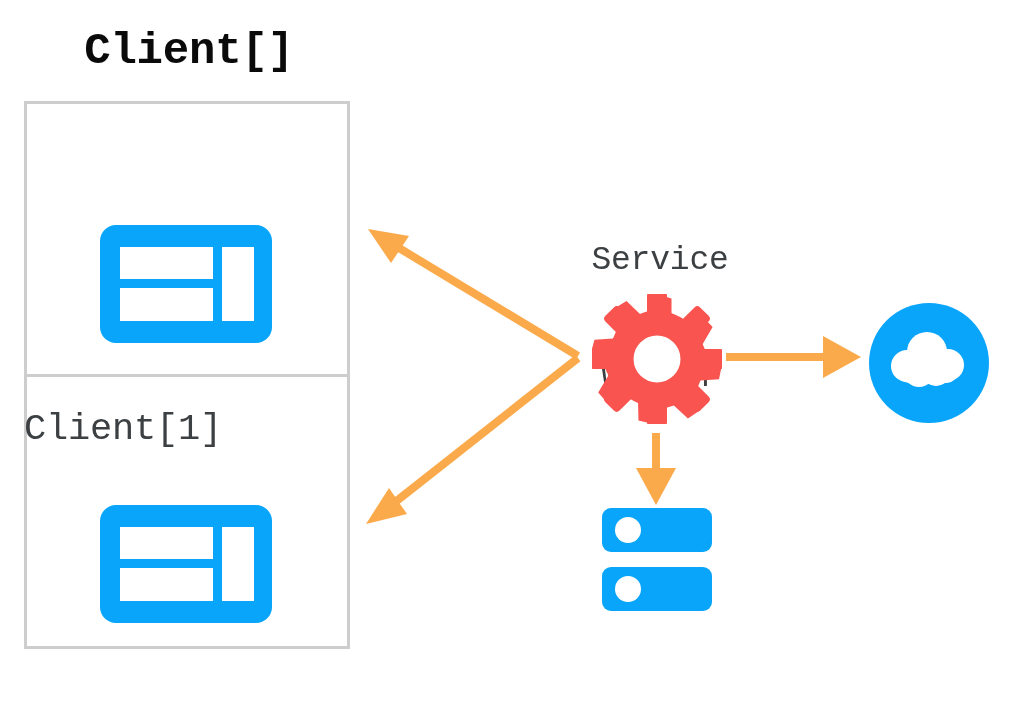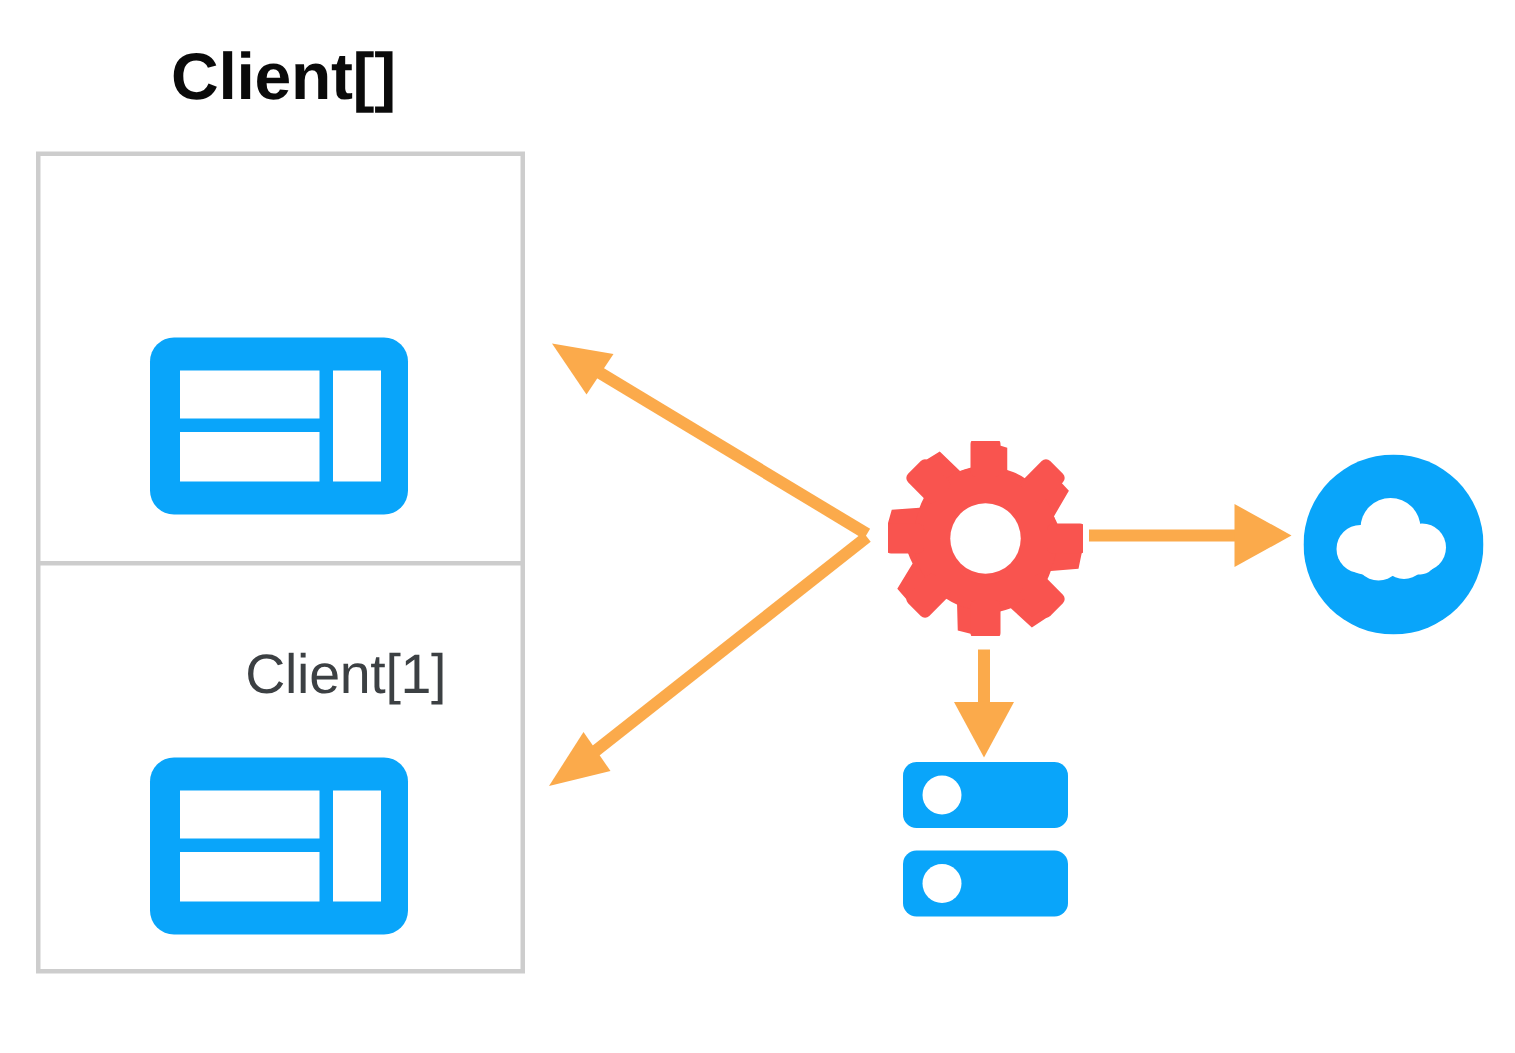--- a/index.html
+++ b/index.html
@@ -11,20 +11,21 @@
   body {
     font-family: "Liberation Sans", sans-serif;
     -webkit-font-smoothing: antialiased;
   }
   #canvas {
     position: relative;
     width: 1010px;
     height: 702px;
     background: #ffffff;
     overflow: hidden;
+    font-family: Liberation Mono, monospace;
   }
 
   
   .label {
     position: absolute;
     white-space: pre;
     line-height: 1.18;
     letter-spacing: -0.2px;
   }
   #clients-title {
@@ -40,27 +41,26 @@
     left: 24px;
     top: 148px;
     width: 325px;
     text-align: center;
     font-size: 37px;
     font-weight: 400;
     color: #3c4043;
   }
   #client1-label {
     left: 24px;
-    top: 428px;
+    top: 408px;
     width: 325px;
-    text-align: center;
+    text-align: left;
     font-size: 37px;
     font-weight: 400;
     color: #3c4043;
-    padding-left: 44px;
   }
   #sw-title {
     left: 560px;
     top: 164px;
     width: 200px;
     text-align: center;
     font-size: 33px;
     font-weight: 400;
     color: #3c4043;
   }
@@ -147,20 +147,24 @@
   <div class="client-box" id="client-box-1"></div>
 
   <div class="label" id="client1-label">Client[1]</div>
 
   <div class="win-icon" id="win-icon-1">
     <span class="pane pane-top-left"></span>
     <span class="pane pane-bottom-left"></span>
     <span class="pane pane-right"></span>
   </div>
 
+  <div class="label" id="sw-title">
+    <span class="line">Service</span>
+    <span class="line">Worker</span>
+  </div>
 
   <div class="svg-node" id="gear-node">
     <svg width="130" height="130" viewBox="0 0 130 130" aria-hidden="true">
       <path d="M65 0
                L79.5 4.5 L79.5 24.0
                A43 43 0 0 1 93.0 31.8
                L110.2 22.0 L120.6 33.1 L110.6 50.3
                A43 43 0 0 1 115.6 64.2
                L130 70.5 L127.0 85.2 L108.5 86.6
                A43 43 0 0 1 101.8 99.5

